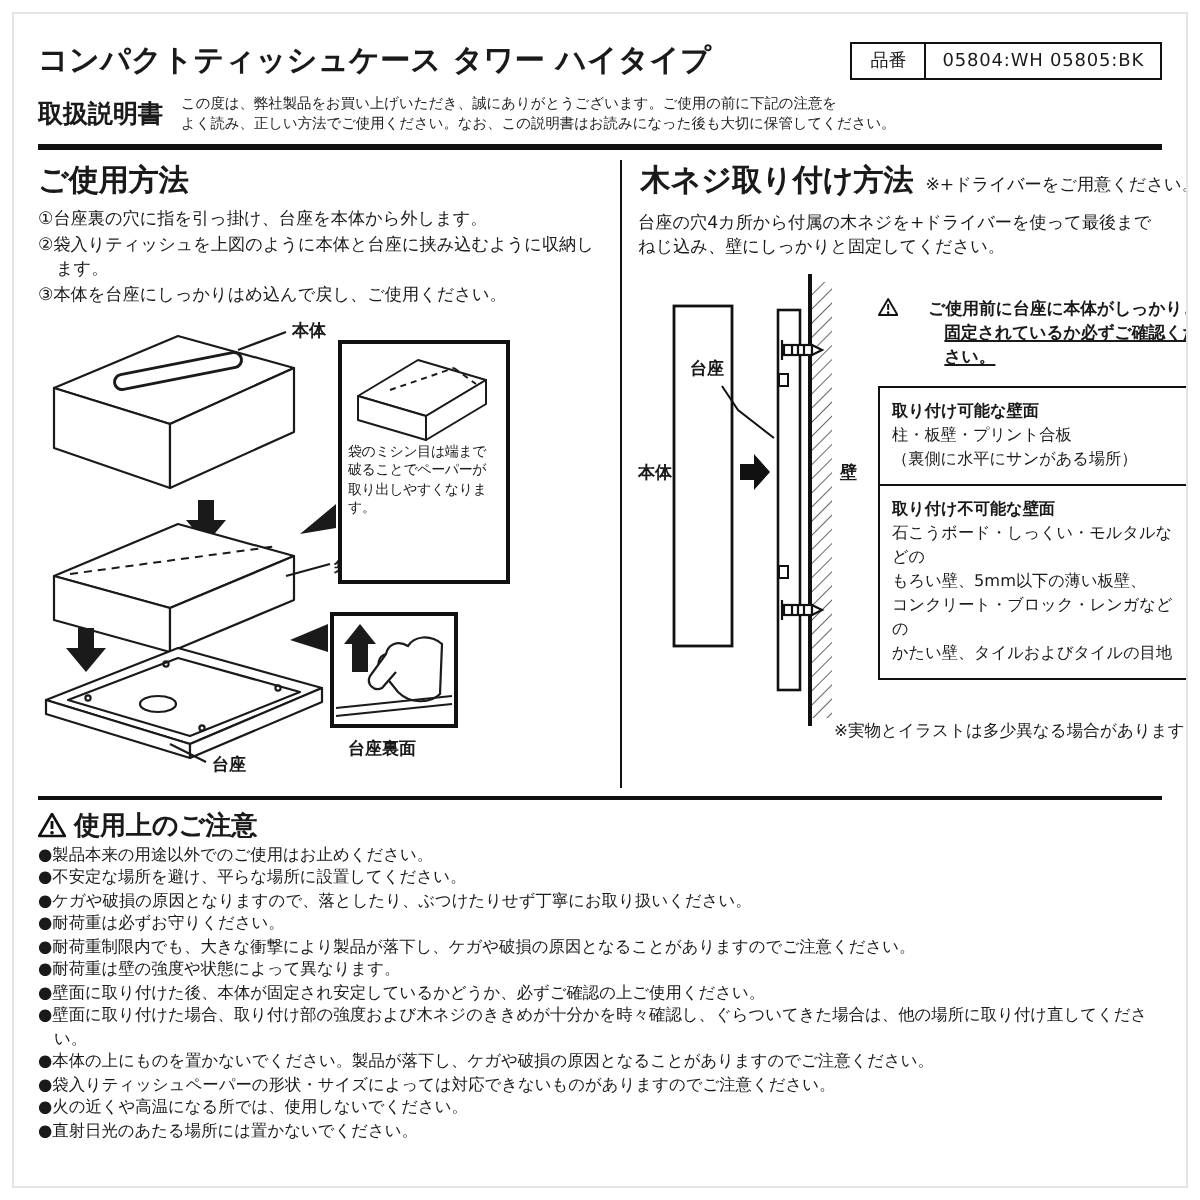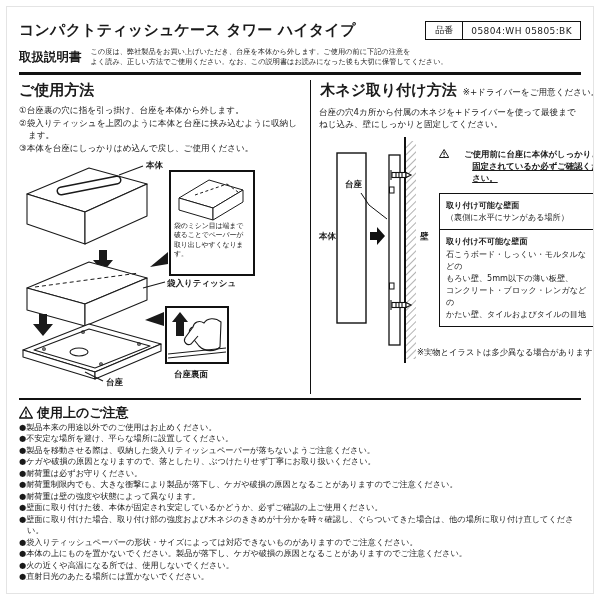--- a/index.html
+++ b/index.html
@@ -28,21 +28,21 @@
   
   .cols { display:flex; margin-top:5px; }
   .col-left  { width:292px; flex:none; padding-right:8px; border-right:1.5px solid #111; }
   .col-right { flex:1; padding-left:8px; }
   h2 { font-size:15px; margin:1px 0 4px 0; }
   .step { font-size:8.6px; line-height:1.5; padding-left:9px; text-indent:-9px; }
 
   
   .diagram-left { position:relative; width:277px; height:234px; margin-top:5px; }
   .lbl { position:absolute; font-size:8.5px; font-weight:bold; white-space:nowrap; }
-  .inset1 { position:absolute; left:150px; top:10px; width:86px; height:106px;
+  .inset1 { position:absolute; left:150px; top:10px; width:86px; height:122px;
             border:2px solid #111; background:#fff; }
   .tip { font-size:7px; line-height:1.32; padding:0 3px; letter-spacing:-.2px; }
   .inset2 { position:absolute; left:146px; top:146px; width:64px; height:58px;
             border:2px solid #111; background:#fff; }
 
   
   .mount-head { display:flex; align-items:baseline; gap:6px;justify-content:center; }
   .mount-note { font-size:8.6px; }
   .mount-body { font-size:8.6px; line-height:1.45; margin-top:2px; }
   .mount-row { display:flex; margin-top:4px; }
@@ -72,21 +72,21 @@
     <h1 class="title">コンパクトティッシュケース タワー ハイタイプ</h1>
     <div class="partno">
       <span class="pn-label">品番</span>
       <span class="pn-value">05804:WH 05805:BK</span>
     </div>
   </div>
 
   <div class="manual-row">
     <span class="manual-label">取扱説明書</span>
     <div class="manual-note">
-      <div>この度は、弊社製品をお買い上げいただき、台座を本体から外します。ご使用の前に下記の注意を</div>
+      <div>この度は、弊社製品をお買い上げいただき、誠にありがとうございます。ご使用の前に下記の注意を</div>
       <div>よく読み、正しい方法でご使用ください。なお、この説明書はお読みになった後も大切に保管してください。</div>
     </div>
   </div>
 
   <div class="thick-rule"></div>
 
   <div class="cols">
 
     <div class="col-left">
       <h2>ご使用方法</h2>
@@ -228,20 +228,21 @@
             </svg>
             <div>
               <div>ご使用前に台座に本体がしっかりと</div>
               <div class="l2">固定されているか必ずご確認ください。</div>
             </div>
           </div>
 
           <div class="wallbox">
             <div class="wb-sec">
               <div class="wb-h">取り付け可能な壁面</div>
+              <div>柱・板壁・プリント合板</div>
               <div>（裏側に水平にサンがある場所）</div>
             </div>
             <div class="wb-sec wb-div">
               <div class="wb-h">取り付け不可能な壁面</div>
               <div>石こうボード・しっくい・モルタルなどの</div>
               <div>もろい壁、5mm以下の薄い板壁、</div>
               <div>コンクリート・ブロック・レンガなどの</div>
               <div>かたい壁、タイルおよびタイルの目地</div>
             </div>
           </div>
@@ -258,26 +259,25 @@
     <div class="c-head">
       <svg width="14" height="13" viewBox="0 0 14 13">
         <polygon points="7,1 13.4,12 0.6,12" fill="none" stroke="#111" stroke-width="1.3" stroke-linejoin="round"></polygon>
         <line x1="7" y1="4.5" x2="7" y2="8.5" stroke="#111" stroke-width="1.4"></line>
         <circle cx="7" cy="10.4" r="0.9" fill="#111"></circle>
       </svg>
       <span>使用上のご注意</span>
     </div>
     <div class="c-item">●製品本来の用途以外でのご使用はお止めください。</div>
     <div class="c-item">●不安定な場所を避け、平らな場所に設置してください。</div>
-    <div class="c-item">●製品を移動させる際は、収納した袋入りティッシュペーパーが落ちないようご注意ください。</div>
     <div class="c-item">●ケガや破損の原因となりますので、落としたり、ぶつけたりせず丁寧にお取り扱いください。</div>
     <div class="c-item">●耐荷重は必ずお守りください。</div>
     <div class="c-item">●耐荷重制限内でも、大きな衝撃により製品が落下し、ケガや破損の原因となることがありますのでご注意ください。</div>
     <div class="c-item">●耐荷重は壁の強度や状態によって異なります。</div>
     <div class="c-item">●壁面に取り付けた後、本体が固定され安定しているかどうか、必ずご確認の上ご使用ください。</div>
     <div class="c-item">●壁面に取り付けた場合、取り付け部の強度および木ネジのききめが十分かを時々確認し、ぐらついてきた場合は、他の場所に取り付け直してください。</div>
+    <div class="c-item">●本体の上にものを置かないでください。製品が落下し、ケガや破損の原因となることがありますのでご注意ください。</div>
     <div class="c-item">●袋入りティッシュペーパーの形状・サイズによっては対応できないものがありますのでご注意ください。</div>
-    <div class="c-item">●本体の上にものを置かないでください。製品が落下し、ケガや破損の原因となることがありますのでご注意ください。</div>
     <div class="c-item">●火の近くや高温になる所では、使用しないでください。</div>
     <div class="c-item">●直射日光のあたる場所には置かないでください。</div>
 
   </div>
 </div>
 
 </body></html>

